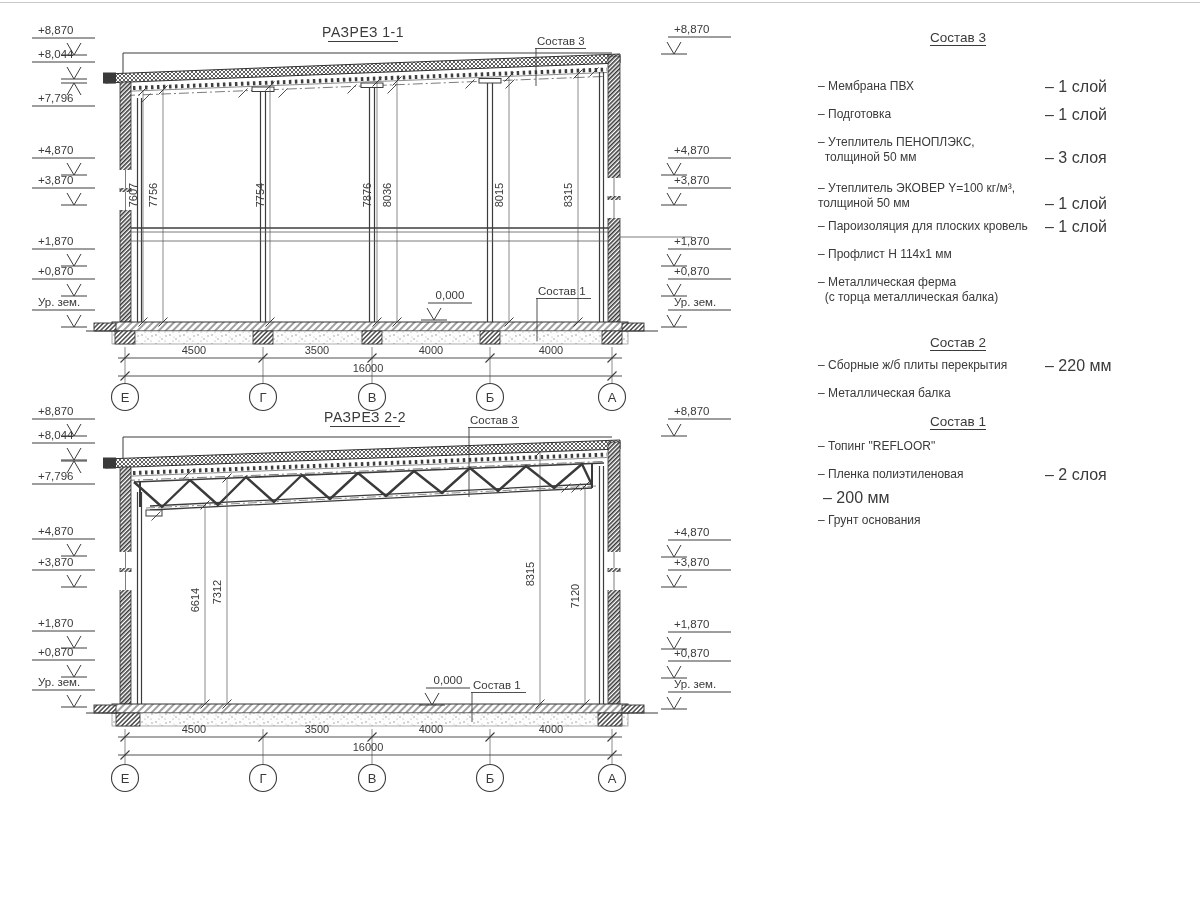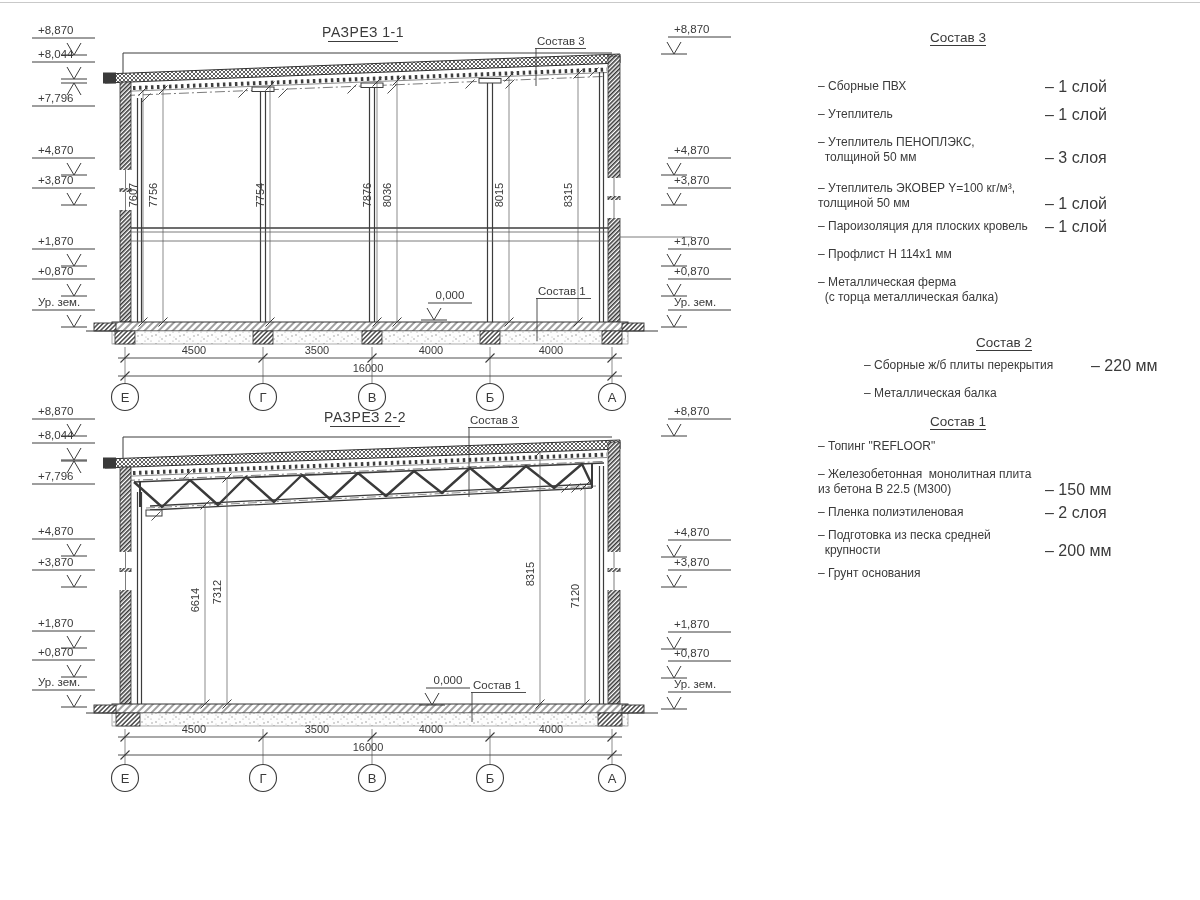--- a/index.html
+++ b/index.html
@@ -20,21 +20,21 @@
              text-underline-offset:3px;}
   .leg-items{margin-top:0;}
   .leg-row{display:grid;grid-template-columns:222px 1fr;margin-bottom:13px;}
   .leg-name{font-size:12px;line-height:15px;white-space:pre-wrap;}
   .leg-qty{font-size:16px;line-height:15px;align-self:end;padding-left:5px;white-space:nowrap;}
   .mb0{margin-bottom:16px;}
   .mb8{margin-bottom:8px;}
   .t-mb34{margin-bottom:34px;}
   .t-mb8{margin-bottom:8px;}
   .t-mb10{margin-bottom:10px;}
-  .blk2{margin-top:30px;margin-left:46px;}
+  .blk2{margin-top:30px;}
   .blk3{margin-top:10px;}
 </style>
 </head>
 <body>
 
 <div class="topline"></div>
 
 <svg width="760" height="900" viewBox="0 0 760 900">
   <defs>
     <pattern id="wallH" width="3" height="3" patternUnits="userSpaceOnUse" patternTransform="rotate(45)">
@@ -323,25 +323,25 @@
         <text class="t" x="674" y="688">Ур. зем.</text>
     </g>
   </g>
 </svg>
 
 <div class="legend">
   <div>
     <div class="leg-title t-mb34">Состав 3</div>
     <div class="leg-items">
       <div class="leg-row">
-        <span class="leg-name">– Сборные ПВХ</span>
+        <span class="leg-name">– Мембрана ПВХ</span>
         <span class="leg-qty">– 1 слой</span>
       </div>
       <div class="leg-row">
-        <span class="leg-name">– Утеплитель</span>
+        <span class="leg-name">– Подготовка</span>
         <span class="leg-qty">– 1 слой</span>
       </div>
       <div class="leg-row mb0">
         <span class="leg-name">– Утеплитель ПЕНОПЛЭКС,
   толщиной 50 мм</span>
         <span class="leg-qty">– 3 слоя</span>
       </div>
       <div class="leg-row mb8">
         <span class="leg-name">– Утеплитель ЭКОВЕР Y=100 кг/м³,
 толщиной 50 мм</span>
@@ -378,31 +378,24 @@
   </div>
 
   <div class="blk3">
     <div class="leg-title t-mb10">Состав 1</div>
     <div class="leg-items">
       <div class="leg-row">
         <span class="leg-name">– Топинг "REFLOOR"</span>
         <span class="leg-qty"></span>
       </div>
       <div class="leg-row mb8">
-        <span class="leg-name">– Железобетонная  монолитная плита
-из бетона В 22.5 (М300)</span>
-        <span class="leg-qty">– 150 мм</span>
-      </div>
-      <div class="leg-row mb8">
         <span class="leg-name">– Пленка полиэтиленовая</span>
         <span class="leg-qty">–  2 слоя</span>
       </div>
       <div class="leg-row mb8">
-        <span class="leg-name">– Подготовка из песка средней
-  крупности</span>
         <span class="leg-qty">– 200 мм</span>
       </div>
       <div class="leg-row">
         <span class="leg-name">– Грунт основания</span>
         <span class="leg-qty"></span>
       </div>
     </div>
   </div>
 </div>
 

